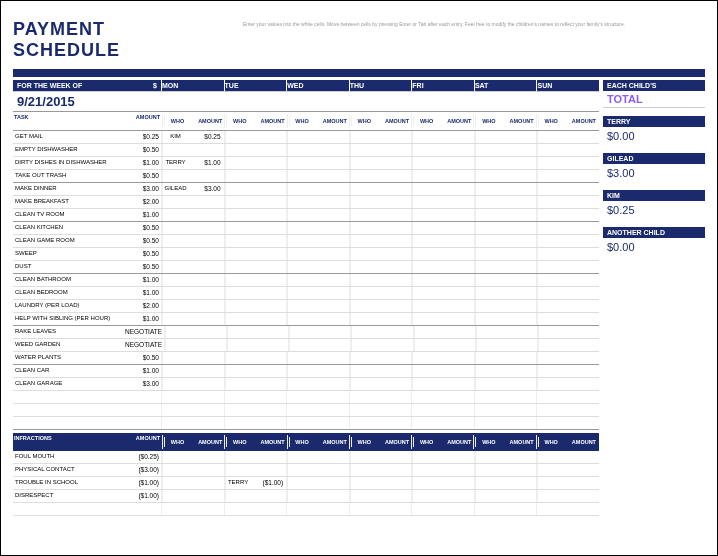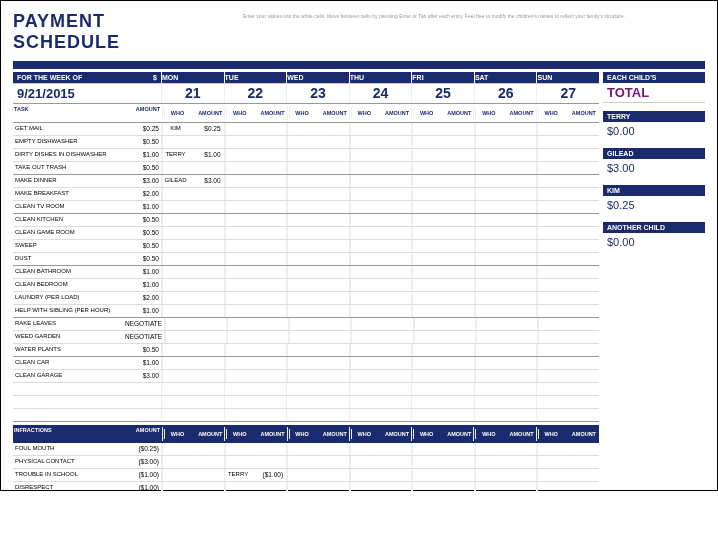--- a/index.html
+++ b/index.html
@@ -1,17 +1,17 @@
 <!DOCTYPE html>
 <html><head>
 <meta charset="utf-8">
 <style>
 *{box-sizing:border-box;margin:0;padding:0}
 body{font-family:Arial,sans-serif;font-size:8px;background:#fff;color:#000}
-.page{width:718px;height:491px;border:1px solid #000;padding:10px 12px;position:relative}
+.page{width:718px;height:556px;border:1px solid #000;padding:18px 12px;position:relative}
 .header{display:flex;align-items:flex-start;margin-bottom:8px}
 .title{font-size:18px;font-weight:bold;color:#1a2a6c;letter-spacing:1px;flex:0 0 200px}
 .note{font-size:5px;color:#999;line-height:1.3;flex:1;padding-top:2px;padding-left:30px}
 .bar{height:8px;background:#1a2a6c;margin-bottom:3px}
 .main{display:flex;gap:4px}
 .left{flex:1}
 .right{width:102px}
 .weekrow{display:flex;border-bottom:1px solid #ccc}
 .weeklabel{flex:0 0 148px;background:#1a2a6c;color:#fff;font-size:7px;font-weight:bold;text-align:left;padding:2px 4px;display:flex;justify-content:space-between}
 .dayhead{flex:1;background:#1a2a6c;color:#fff;font-size:7px;font-weight:bold;padding:2px 0;border-left:1px solid #fff}
@@ -29,21 +29,21 @@
 .c-task{flex:0 0 110px;font-size:6px;padding:2px 2px;text-transform:uppercase}
 .c-amt{flex:0 0 38px;font-size:6.5px;text-align:right;padding:2px 2px}
 .c-who{flex:0 0 26px;font-size:6px;text-align:center;padding:2px 1px;border-left:1px solid #eee}
 .c-amt2{flex:1;font-size:6.5px;text-align:right;padding:2px 3px}
 .emptyr{height:13px;border-bottom:1px solid #ddd;display:flex}
 .emptyr .e1{flex:0 0 148px}
 .emptyr .e2{flex:1;border-left:1px solid #eee}
 .secthead{display:flex;background:#1a2a6c;color:#fff;font-size:5.5px;font-weight:bold;margin-top:3px}
 .secthead div{padding:2px 1px}
 .side-head{background:#1a2a6c;color:#fff;font-size:7px;font-weight:bold;padding:2px 4px}
-.side-total{color:#701a75;font-size:13px;font-weight:bold;padding:2px 4px;border-bottom:1px solid #ccc}
+.side-total{color:#8b5cf6;font-size:11px;font-weight:bold;padding:2px 4px;border-bottom:1px solid #ccc}
 .side-child{background:#1a2a6c;color:#fff;font-size:7px;font-weight:bold;padding:2px 4px;margin-top:8px}
 .side-val{color:#1a2a6c;font-size:11px;font-weight:normal;padding:3px 4px}
 .dp{flex:1;display:flex;border-left:1px solid #eee}
 </style>
 </head>
 <body>
 
 <div class="page">
 <div class="header">
 <div class="title">PAYMENT SCHEDULE</div>
@@ -62,29 +62,20 @@
             <div class="dayhead">TUE</div>
             <div class="dayhead">WED</div>
             <div class="dayhead">THU</div>
             <div class="dayhead">FRI</div>
             <div class="dayhead">SAT</div>
             <div class="dayhead">SUN</div>
           </div>
 </div>
 <div class="daterow">
 <div class="datecell">9/21/2015</div>
-<div id="daynums" style="display:flex;flex:1">
-            <div class="daynum">21</div>
-            <div class="daynum">22</div>
-            <div class="daynum">23</div>
-            <div class="daynum">24</div>
-            <div class="daynum">25</div>
-            <div class="daynum">26</div>
-            <div class="daynum">27</div>
-          </div>
 </div>
 <div class="colhead">
 <div class="ch-task">TASK</div>
 <div class="ch-amt">AMOUNT</div>
 <div id="colheads" style="display:flex;flex:1">
             <div class="dp">
               <div class="ch-who">WHO</div>
               <div class="ch-amt2">AMOUNT</div>
             </div>
             <div class="dp">

